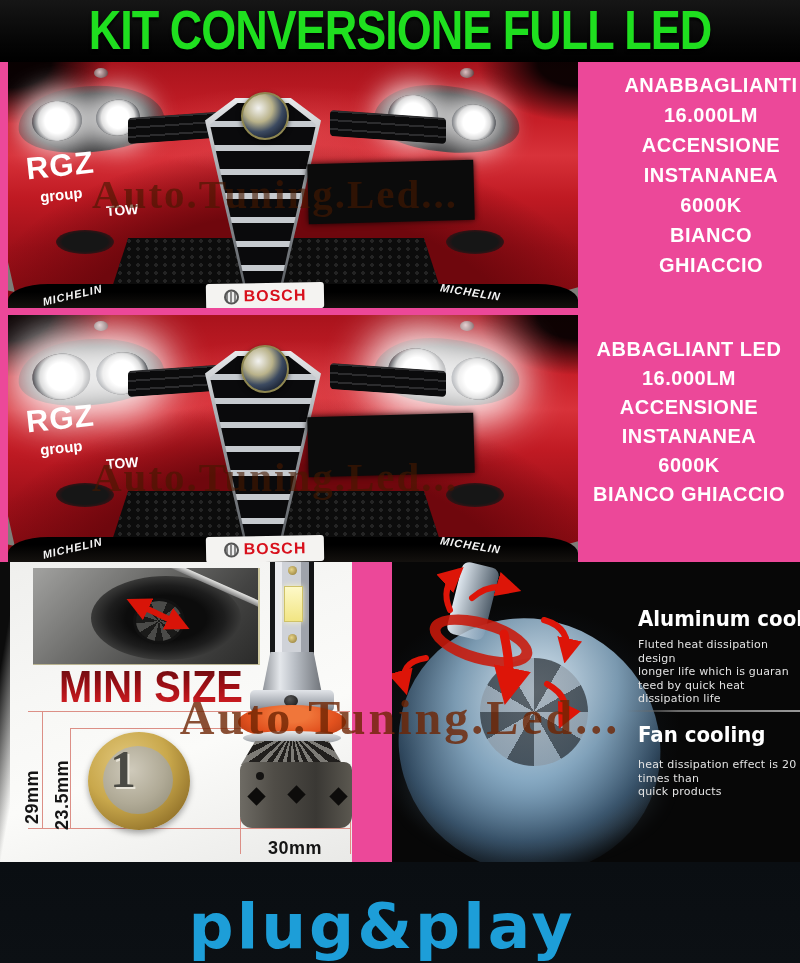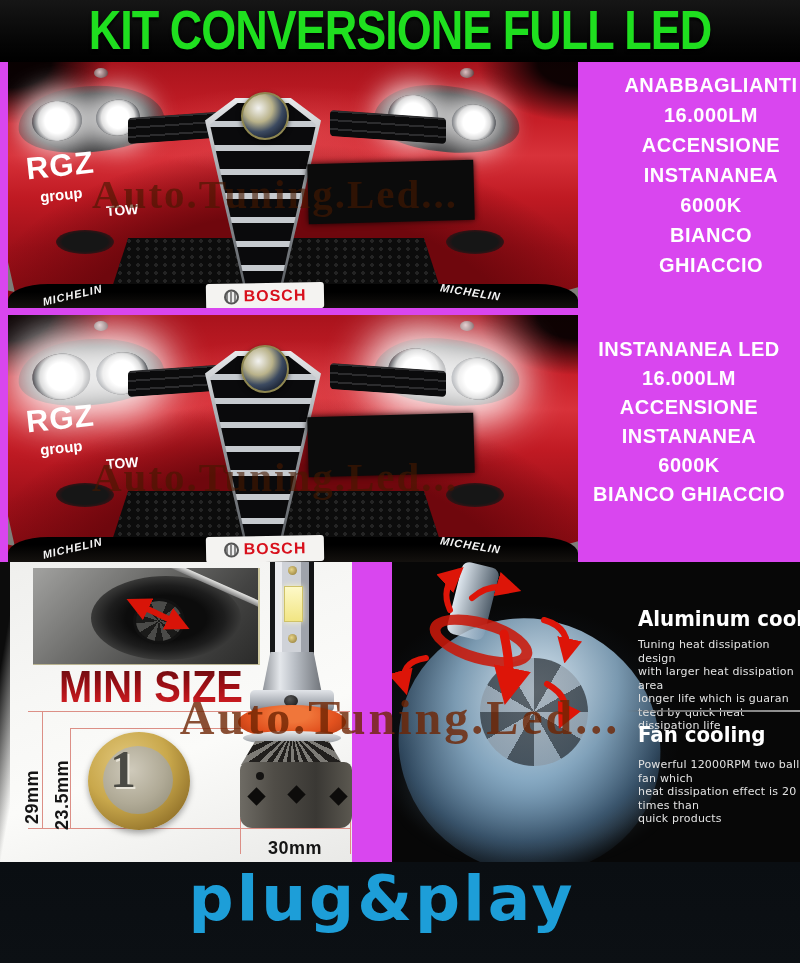--- a/index.html
+++ b/index.html
@@ -1,16 +1,16 @@
 <!DOCTYPE html>
 <html><head>
 <meta charset="utf-8">
 <style>
   html,body{margin:0;padding:0;background:#000;}
-  .stage{position:relative;width:800px;height:963px;background:#d946ef;overflow:hidden;
+  .stage{position:relative;width:800px;height:963px;background:#ec4899;overflow:hidden;
          font-family:"Liberation Sans",sans-serif;}
 
   
   .banner{position:absolute;left:0;top:0;width:800px;height:62px;
           background:linear-gradient(180deg,#161616,#050505 70%,#000);
           display:flex;align-items:center;justify-content:center;}
   .banner span{color:#1fdf1f;font-weight:bold;font-size:45px;letter-spacing:-1px;
                transform:scale(1.0,1.22);white-space:nowrap;
                text-shadow:0 2px 2px rgba(0,0,0,.8);}
 
@@ -169,21 +169,21 @@
       font-family:"DejaVu Sans",sans-serif;}
   .cool-divider{position:absolute;left:234px;top:148px;width:174px;height:2px;
       background:linear-gradient(90deg,transparent,#6b6b6b 30%,#989898);}
 
   
   .wm-mid{position:absolute;left:0;top:690px;width:800px;text-align:center;
       font-size:48px;letter-spacing:3px;color:rgba(110,36,2,.8);z-index:9;}
 
   
   .footer{position:absolute;left:0;top:862px;width:800px;height:101px;
-      background:linear-gradient(180deg,#0a0e12,#0c1014);display:flex;align-items:flex-start;justify-content:center;}
+      background:linear-gradient(180deg,#0a0e12,#0c1014);display:flex;align-items:flex-end;justify-content:center;}
   .footer span{font-family:"DejaVu Sans",sans-serif;font-weight:bold;font-size:63px;
       color:#1d9ed8;letter-spacing:3px;transform:translateX(-18px);}
 </style>
 </head>
 <body>
 
 <div class="stage">
 
   <div class="banner">
     <span>KIT CONVERSIONE FULL LED</span>
@@ -270,21 +270,21 @@
     <div class="michelin mi-l">MICHELIN</div>
     <div class="michelin mi-r">MICHELIN</div>
     <div class="bosch">
       <span class="bosch-logo"></span>
       <span class="bosch-text">BOSCH</span>
     </div>
     <div class="wm wm-car" style="top:138px;">Auto.Tuning.Led...</div>
   </div>
 
   <div class="spec-panel spec2">
-    <div>INSTANANEA LED</div>
+    <div>ABBAGLIANT LED</div>
     <div>16.000LM</div>
     <div>ACCENSIONE</div>
     <div>INSTANANEA</div>
     <div>6000K</div>
     <div>BIANCO GHIACCIO</div>
   </div>
 
   <div class="size-photo">
     <div class="size-edge"></div>
     <div class="inset">
@@ -353,29 +353,27 @@
         <path d="M58 48 q-10 -22 8 -38" marker-end="url(#ah)"></path>
         <path d="M80 36 q18 -16 42 -9" marker-end="url(#ah)"></path>
         <path d="M152 58 q28 8 22 36" marker-end="url(#ah)"></path>
         <path d="M112 72 q8 36 3 60" stroke-width="9" marker-end="url(#ah)"></path>
         <path d="M34 96 q-28 4 -21 30" marker-end="url(#ah)"></path>
         <path d="M155 122 q26 14 15 38" marker-end="url(#ah)"></path>
       </g>
     </svg>
     <div class="cool-title" style="left:246px;top:44px;">Aluminum cooling</div>
     <div class="cool-para" style="left:246px;top:76px;">
-      <div>Tuning heat dissipation design</div>
-      <div>with larger heat dissipation area</div>
+      <div>Fluted heat dissipation design</div>
       <div>longer life which is guaran</div>
       <div>teed by quick heat dissipation life</div>
     </div>
     <div class="cool-divider"></div>
     <div class="cool-title" style="left:246px;top:160px;">Fan cooling</div>
     <div class="cool-para" style="left:246px;top:196px;">
-      <div>Powerful 12000RPM two ball fan which</div>
       <div>heat dissipation effect is 20 times than</div>
       <div>quick products</div>
     </div>
   </div>
 
   <div class="wm wm-mid">Auto.Tuning.Led...</div>
 
   <div class="footer">
     <span>plug&amp;play</span>
   </div>

